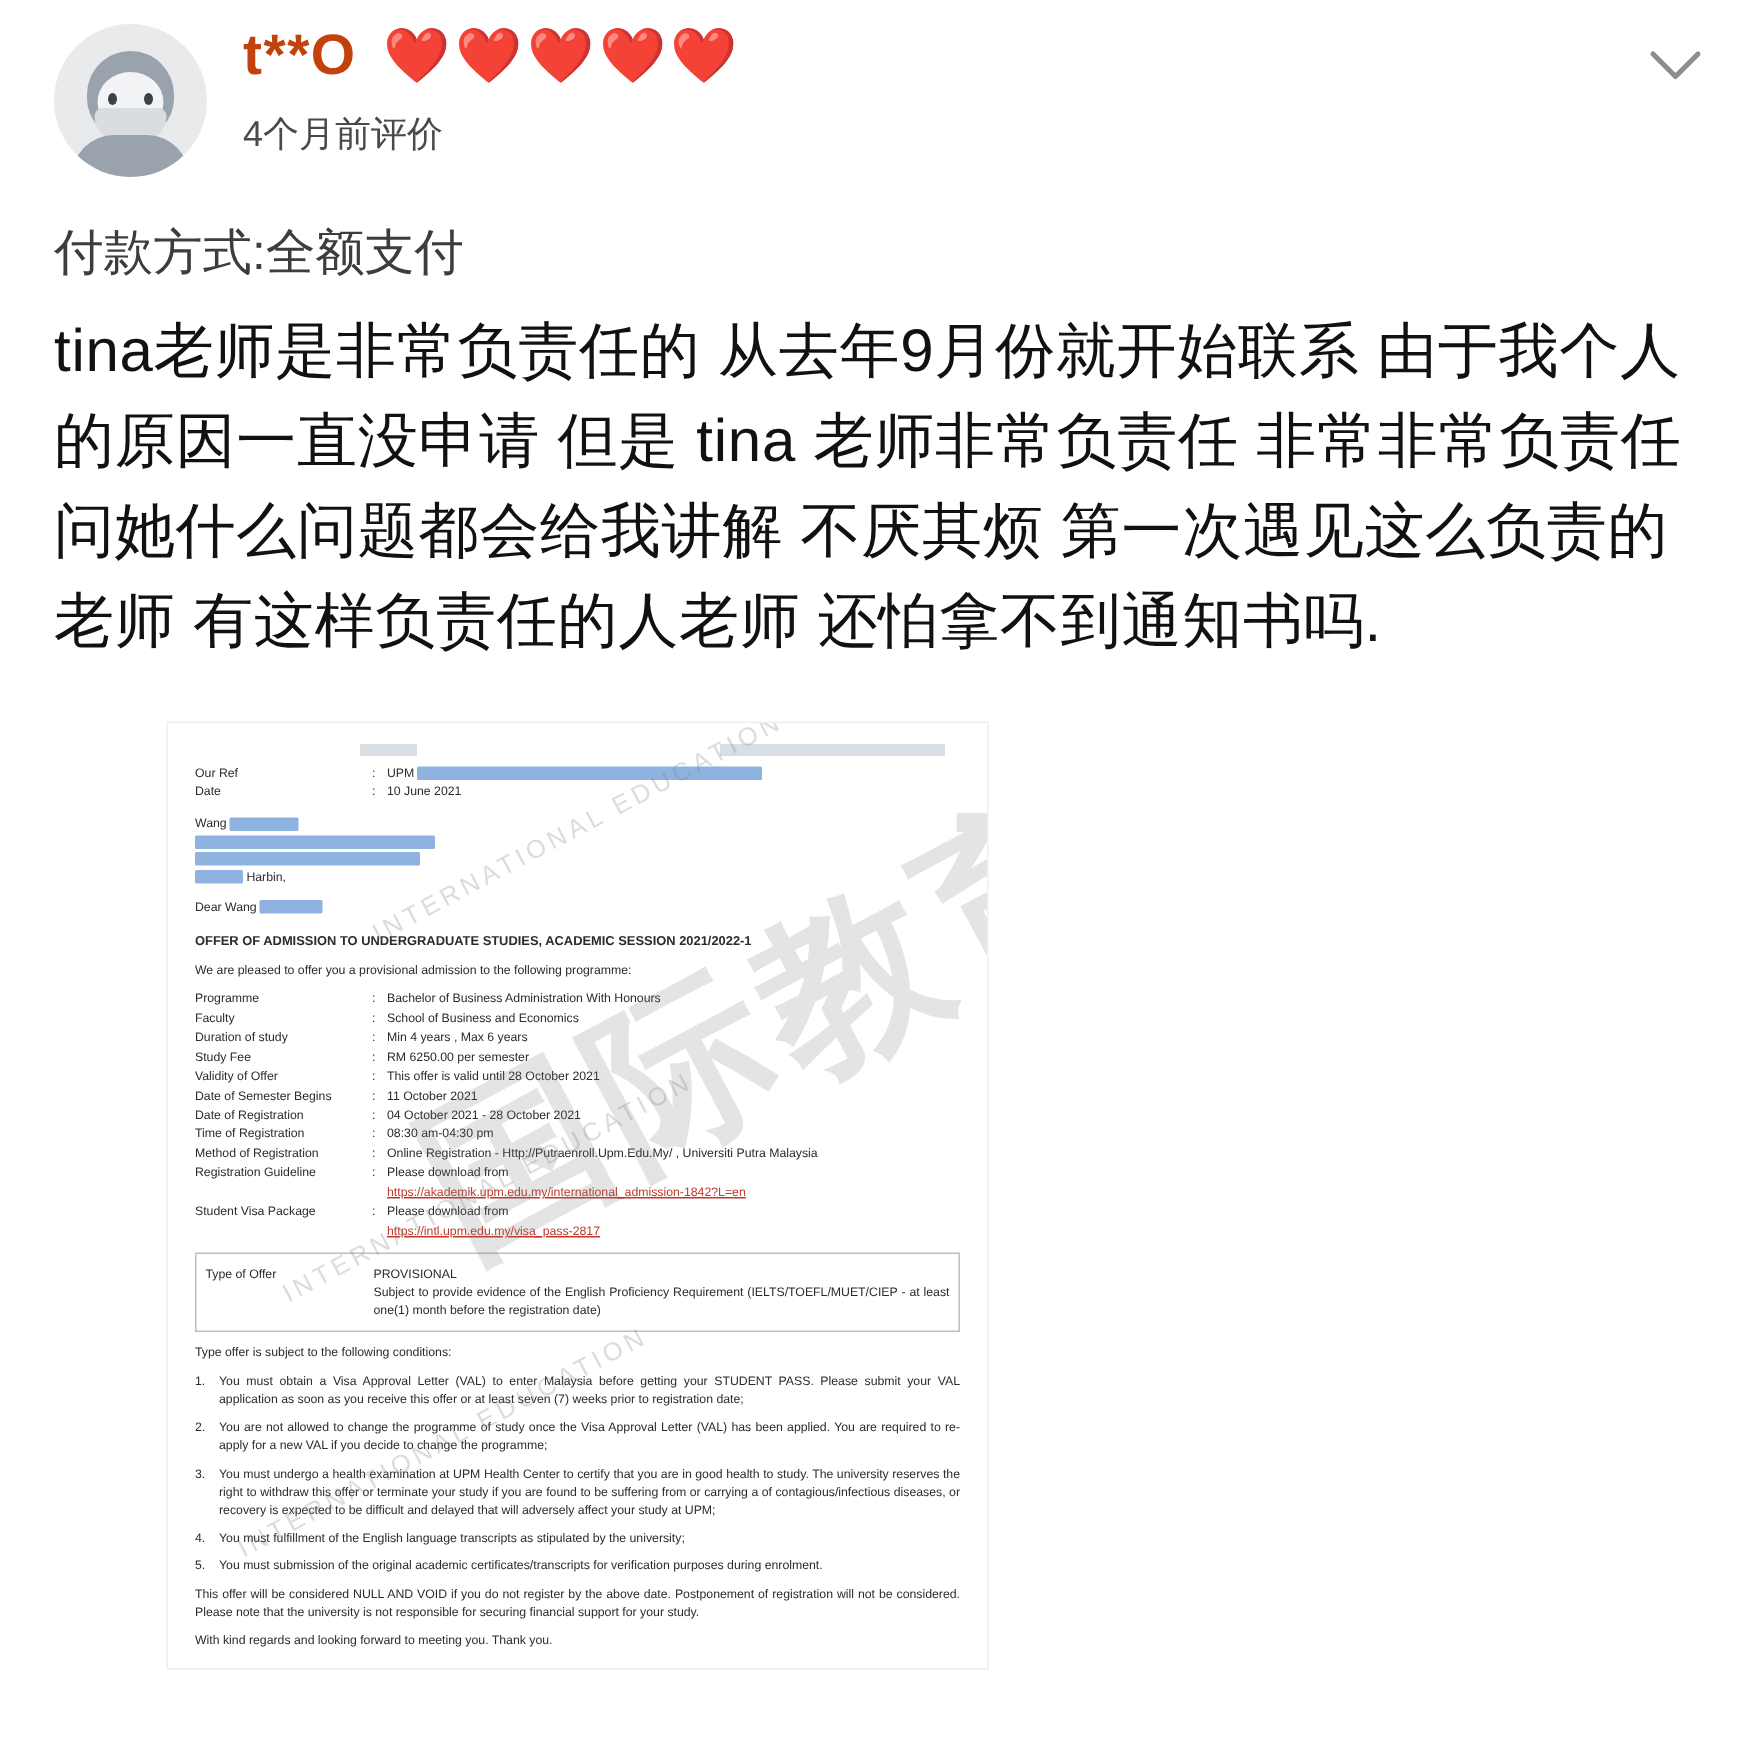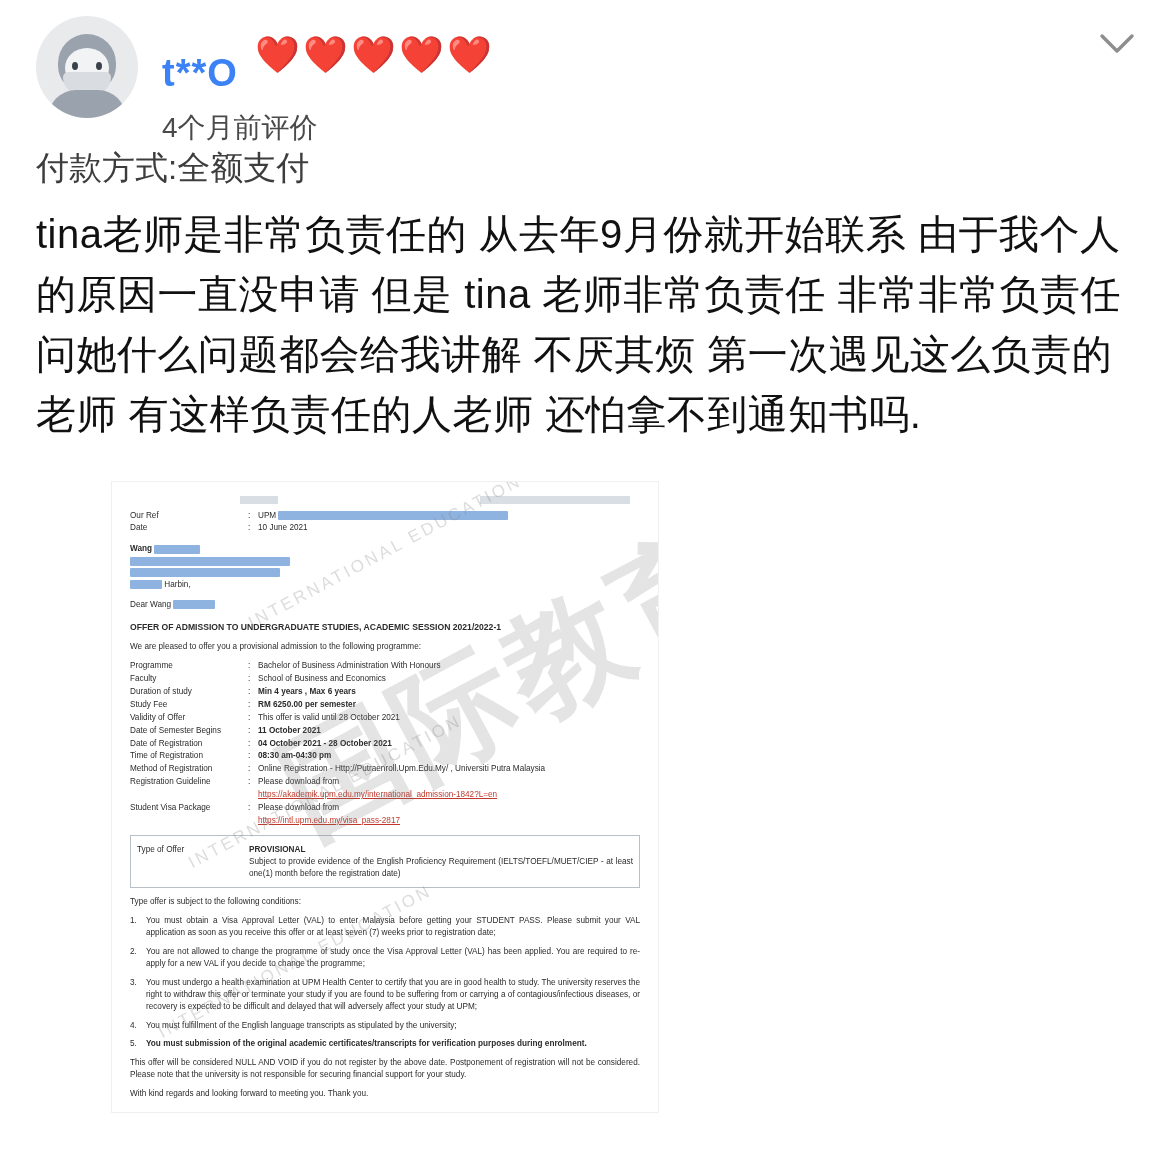--- a/index.html
+++ b/index.html
@@ -95,33 +95,32 @@
   }
   .name-row {
     display: flex;
     align-items: center;
     gap: 18px;
   }
   .username {
     font-size: 38px;
     font-weight: bold;
     letter-spacing: 1px;
-    color: #3b82f6;
+    color: #c2410c;
     line-height: 1;
-    margin-top: 36px;
   }
   .hearts {
     font-size: 36px;
     line-height: 1;
     letter-spacing: 3px;
     white-space: nowrap;
   }
   .time-text {
     margin-top: 22px;
-    font-size: 28px;
+    font-size: 24px;
     color: #4a4a4a;
     line-height: 1;
   }
   .chevron {
     position: absolute;
     right: 30px;
     top: 20px;
     width: 46px;
     height: 46px;
     cursor: pointer;
@@ -181,21 +180,21 @@
     vertical-align: middle;
     border-radius: 1px;
   }
   .doc-row {
     display: flex;
     margin-bottom: 1px;
   }
   .doc-row .lbl { width: 118px; flex: 0 0 auto; }
   .doc-row .col { width: 10px; flex: 0 0 auto; }
   .doc-row .val { flex: 1 1 auto; }
-  .bold { font-weight: bold; }
+  .bold { font-weight: normal; }
   .doc h4 {
     font-size: 8.6px;
     margin: 10px 0 8px 0;
     font-weight: bold;
   }
   .doc p { margin: 0 0 7px 0; }
   .doc .spacer { height: 8px; }
   .table-box {
     border: 1px solid #b9bfc7;
     margin-top: 8px;

